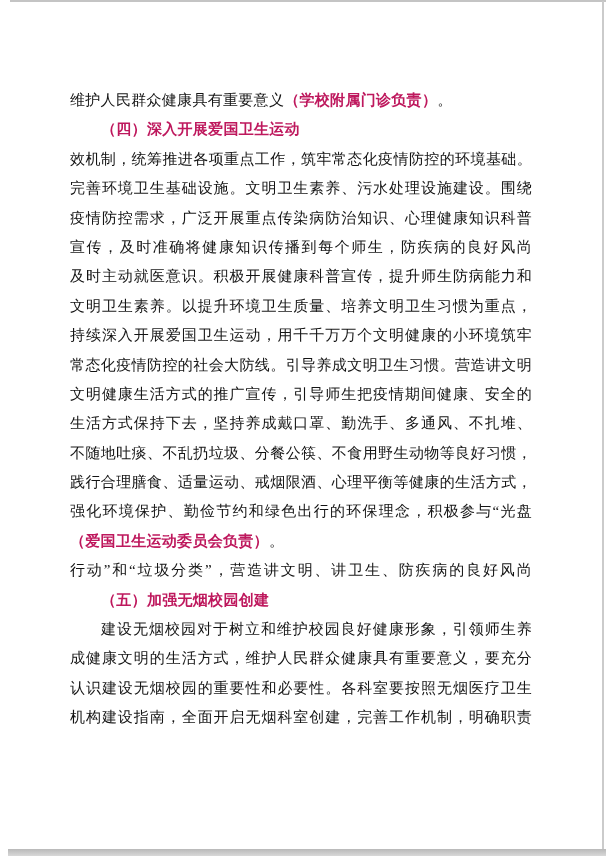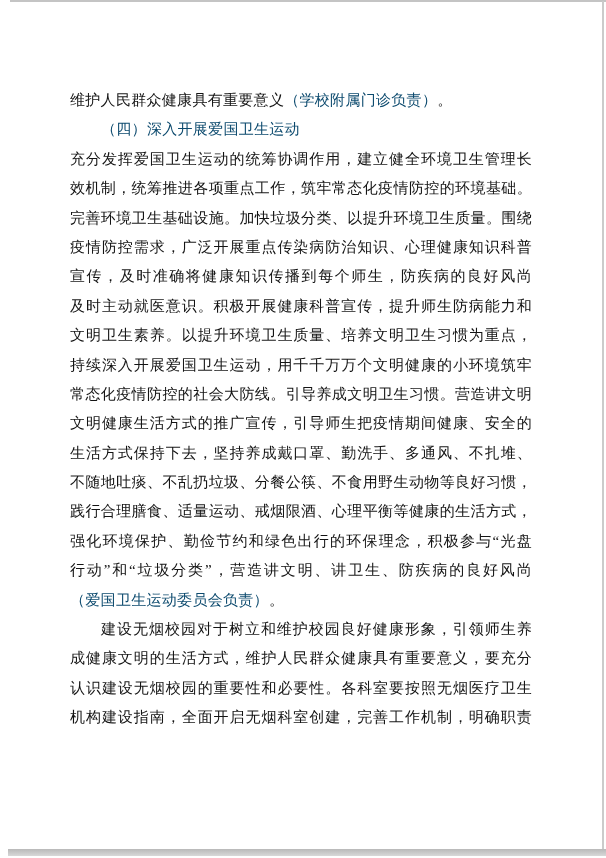--- a/index.html
+++ b/index.html
@@ -49,48 +49,48 @@
   }
   .line.justify {
     white-space: normal;
     text-align: justify;
     text-align-last: justify;
   }
   .line.indent {
     text-indent: 31px;
   }
   .line b {
-    font-weight: normal;
-    color: #0c4a6e;
+    font-weight: bold;
+    color: #be185d;
   }
 </style>
 </head>
 <body>
 
 <div>
   <div class="page-edge-top"></div>
   <div class="page-edge-right"></div>
   <div class="page-edge-bottom"></div>
   <div class="doc-body" id="doc-body" style="color: rgb(20, 20, 20);">
       <div class="line"><span>维护人民群众健康具有重要意义</span><b>（学校附属门诊负责）</b><span>。</span></div>
       <div class="line indent"><b>（四）深入开展爱国卫生运动</b></div>
-      <div class="line justify"><span>充分发挥爱国卫生运动的统筹协调作用，建立健全环境卫生管理长</span></div>
       <div class="line justify"><span>效机制，统筹推进各项重点工作，筑牢常态化疫情防控的环境基础。</span></div>
-      <div class="line justify"><span>完善环境卫生基础设施。加快垃圾分类、以提升环境卫生质量。围绕</span></div>
+      <div class="line justify"><span>完善环境卫生基础设施。文明卫生素养、污水处理设施建设。围绕</span></div>
       <div class="line justify"><span>疫情防控需求，广泛开展重点传染病防治知识、心理健康知识科普</span></div>
       <div class="line justify"><span>宣传，及时准确将健康知识传播到每个师生，防疾病的良好风尚</span></div>
       <div class="line justify"><span>及时主动就医意识。积极开展健康科普宣传，提升师生防病能力和</span></div>
       <div class="line justify"><span>文明卫生素养。以提升环境卫生质量、培养文明卫生习惯为重点，</span></div>
       <div class="line justify"><span>持续深入开展爱国卫生运动，用千千万万个文明健康的小环境筑牢</span></div>
       <div class="line justify"><span>常态化疫情防控的社会大防线。引导养成文明卫生习惯。营造讲文明</span></div>
       <div class="line justify"><span>文明健康生活方式的推广宣传，引导师生把疫情期间健康、安全的</span></div>
       <div class="line justify"><span>生活方式保持下去，坚持养成戴口罩、勤洗手、多通风、不扎堆、</span></div>
       <div class="line justify"><span>不随地吐痰、不乱扔垃圾、分餐公筷、不食用野生动物等良好习惯，</span></div>
       <div class="line justify"><span>践行合理膳食、适量运动、戒烟限酒、心理平衡等健康的生活方式，</span></div>
       <div class="line justify"><span>强化环境保护、勤俭节约和绿色出行的环保理念，积极参与“光盘</span></div>
+      <div class="line"><b>（爱国卫生运动委员会负责）</b><span>。</span></div>
       <div class="line justify"><span>行动”和“垃圾分类”，营造讲文明、讲卫生、防疾病的良好风尚</span></div>
-      <div class="line"><b>（爱国卫生运动委员会负责）</b><span>。</span></div>
+      <div class="line indent"><b>（五）加强无烟校园创建</b></div>
       <div class="line indent justify"><span>建设无烟校园对于树立和维护校园良好健康形象，引领师生养</span></div>
       <div class="line justify"><span>成健康文明的生活方式，维护人民群众健康具有重要意义，要充分</span></div>
       <div class="line justify"><span>认识建设无烟校园的重要性和必要性。各科室要按照无烟医疗卫生</span></div>
       <div class="line justify"><span>机构建设指南，全面开启无烟科室创建，完善工作机制，明确职责</span></div>
     </div>
 </div>
 
 </body></html>

